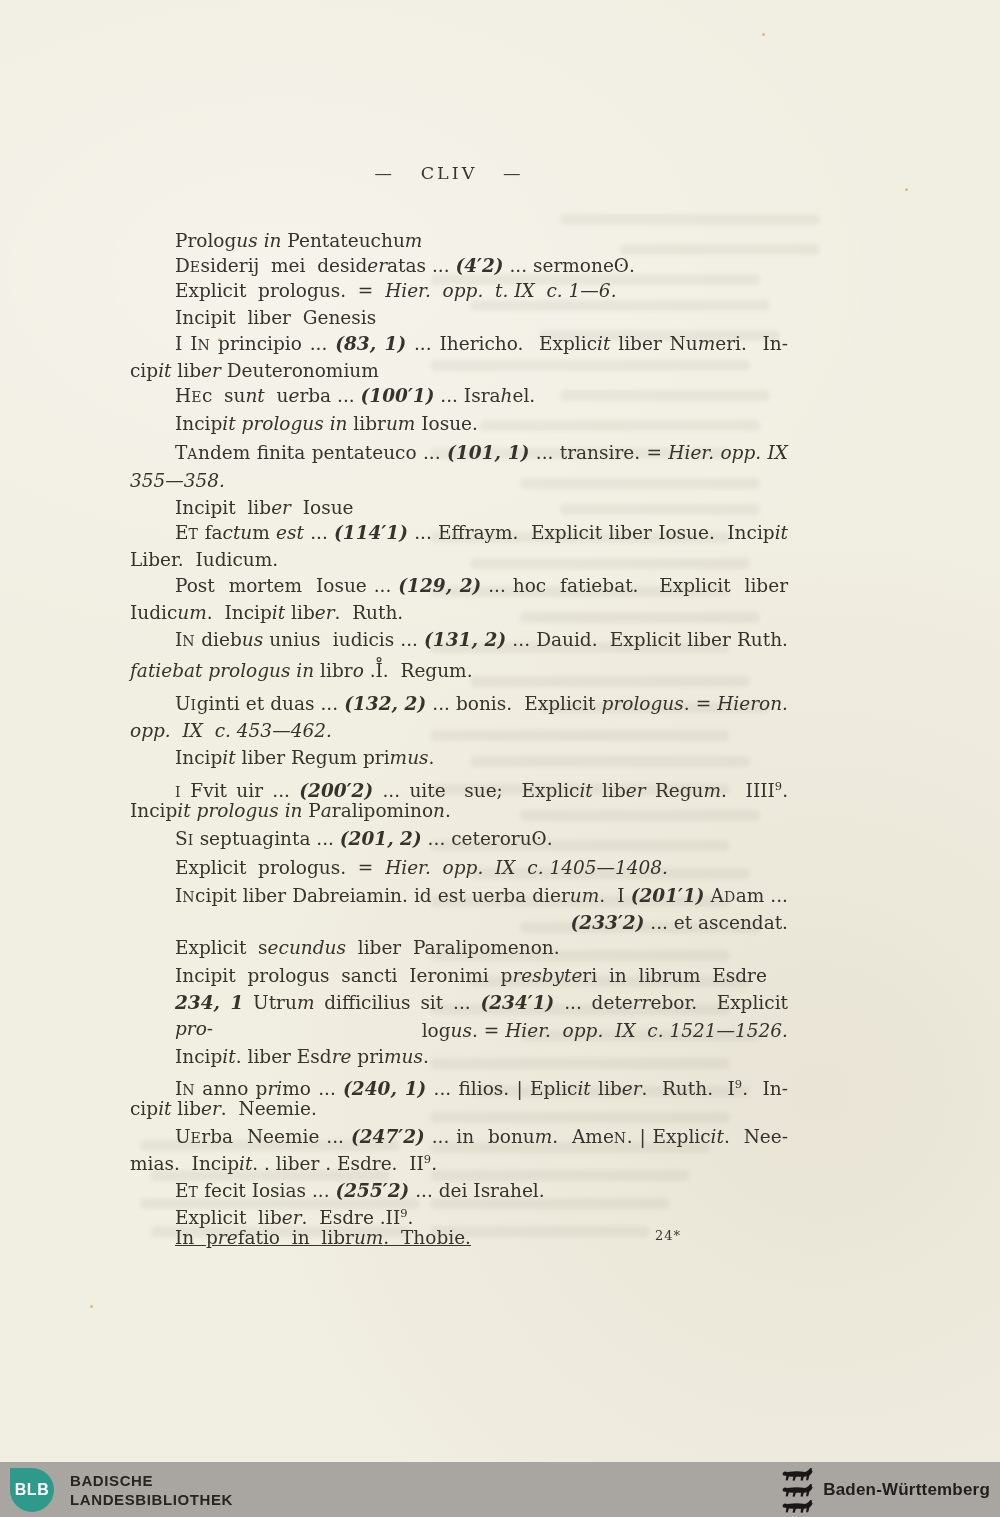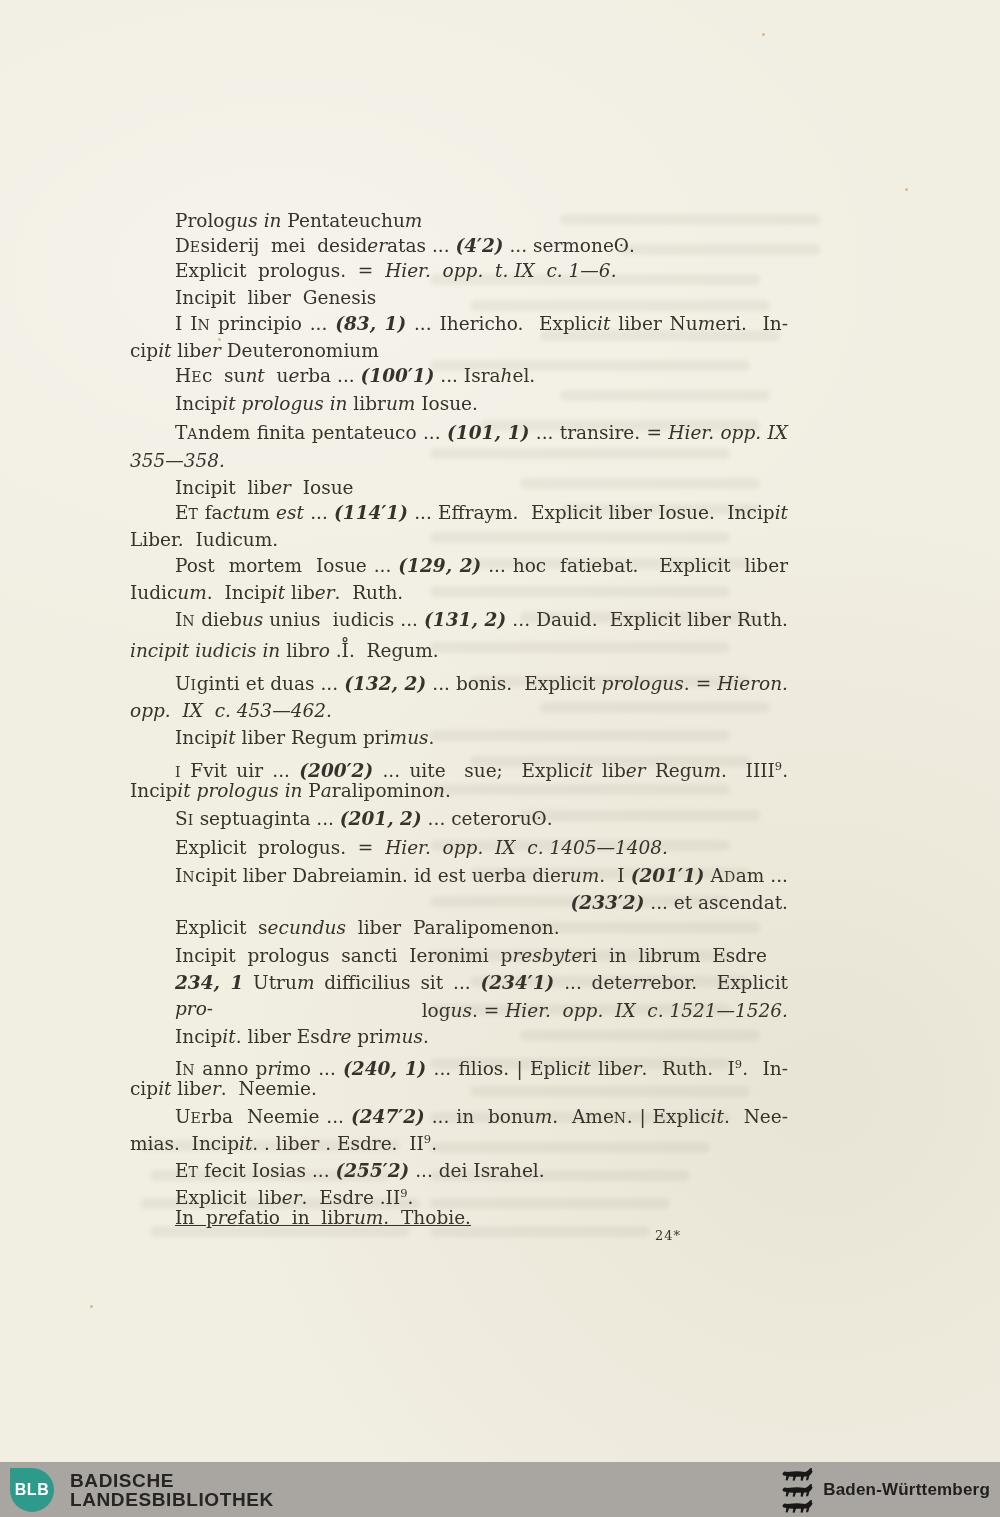--- a/index.html
+++ b/index.html
@@ -17,20 +17,21 @@
   }
   
   .bl{position:absolute;height:11px;border-radius:6px;background:#8f897a;opacity:.11;filter:blur(2px);}
   .speck{position:absolute;width:3px;height:3px;border-radius:50%;background:#c98d4e;opacity:.55;}
 
   
   .line{
     position:absolute;left:130px;width:658px;
     font-size:18.5px;color:#37332c;line-height:26px;
     white-space:pre-wrap;
+    margin-top:20px;
   }
   .line.ind{padding-left:45px;width:613px;}
   .line.just{text-align:justify;text-align-last:justify;}
   .it{font-style:italic;}
   .bd{font-weight:bold;font-style:italic;}
   .sc{font-size:.76em;letter-spacing:.5px;}
   .sp{font-size:.62em;vertical-align:super;}
 
   #chapter{
     position:absolute;top:163px;left:120px;width:658px;text-align:center;
@@ -54,21 +55,21 @@
     position:absolute;left:10px;top:6px;width:44px;height:44px;
     background:#2e9a8c;border-radius:0 22px 22px 22px;
     display:flex;align-items:center;justify-content:center;
     cursor:pointer;
   }
   #blb-logo span{
     color:#ffffff;font-weight:bold;font-size:16px;letter-spacing:.5px;
   }
   #libname{
     position:absolute;left:70px;top:9px;
-    color:#262522;font-weight:bold;font-size:19px;line-height:19px;letter-spacing:.6px;
+    color:#262522;font-weight:bold;font-size:15px;line-height:19px;letter-spacing:.6px;
   }
   #state{
     position:absolute;right:10px;top:0;height:55px;
     display:flex;align-items:center;gap:8px;cursor:pointer;
   }
   #lions{display:flex;flex-direction:column;gap:1px;padding-top:2px;}
   #lions svg{display:block;}
   #state-name{
     color:#1f1e1c;font-size:17px;font-weight:600;letter-spacing:.2px;
   }
@@ -114,39 +115,40 @@
       <div class="bl" style="left: 140px; top: 1140px; width: 260px;"></div>
       <div class="bl" style="left: 430px; top: 1142px; width: 280px;"></div>
       <div class="bl" style="left: 150px; top: 1170px; width: 240px;"></div>
       <div class="bl" style="left: 430px; top: 1170px; width: 260px;"></div>
       <div class="bl" style="left: 140px; top: 1198px; width: 280px;"></div>
       <div class="bl" style="left: 430px; top: 1198px; width: 240px;"></div>
       <div class="bl" style="left: 150px; top: 1226px; width: 260px;"></div>
       <div class="bl" style="left: 430px; top: 1226px; width: 220px;"></div>
     </div>
 
+  <div id="chapter">—   CLIV   —</div>
 
   <div id="textblock">
       <div class="line ind" style="top: 208px;"><span>Prolog</span><span class="it">us</span><span> </span><span class="it">in</span><span> Pentateuchu</span><span class="it">m</span></div>
       <div class="line ind" style="top: 233px;"><span>D</span><span class="sc">E</span><span>siderij  mei  desid</span><span class="it">er</span><span>atas ... </span><span class="bd">(4′2)</span><span> ... sermoneʘ.</span></div>
       <div class="line ind" style="top: 258px;"><span>Explicit  prologus.  =  </span><span class="it">Hier.  opp.  t. IX  c. 1—6.</span></div>
       <div class="line ind" style="top: 285px;"><span>Incipit  liber  Genesis</span></div>
       <div class="line ind just" style="top: 311px;"><span>I I</span><span class="sc">N</span><span> principio ... </span><span class="bd">(83, 1)</span><span> ... Ihericho.  Explic</span><span class="it">it</span><span> liber Nu</span><span class="it">m</span><span>eri.  In-</span></div>
       <div class="line" style="top: 338px;"><span>cip</span><span class="it">it</span><span> lib</span><span class="it">er</span><span> Deuteronomium</span></div>
       <div class="line ind" style="top: 363px;"><span>H</span><span class="sc">E</span><span>c  su</span><span class="it">nt</span><span>  u</span><span class="it">e</span><span>rba ... </span><span class="bd">(100′1)</span><span> ... Isra</span><span class="it">h</span><span>el.</span></div>
       <div class="line ind" style="top: 391px;"><span>Incip</span><span class="it">it</span><span> </span><span class="it">prologus</span><span> </span><span class="it">in</span><span> libr</span><span class="it">um</span><span> Iosue.</span></div>
       <div class="line ind just" style="top: 420px;"><span>T</span><span class="sc">A</span><span>ndem finita pentateuco ... </span><span class="bd">(101, 1)</span><span> ... transire. = </span><span class="it">Hier. opp. IX</span></div>
       <div class="line" style="top: 448px;"><span class="it">355—358.</span></div>
       <div class="line ind" style="top: 475px;"><span>Incipit  lib</span><span class="it">er</span><span>  Iosue</span></div>
       <div class="line ind just" style="top: 500px;"><span>E</span><span class="sc">T</span><span> fa</span><span class="it">ctu</span><span>m </span><span class="it">est</span><span> ... </span><span class="bd">(114′1)</span><span> ... Effraym.  Explicit liber Iosue.  Incip</span><span class="it">it</span></div>
       <div class="line" style="top: 527px;"><span>Liber.  Iudicum.</span></div>
       <div class="line ind just" style="top: 553px;"><span>Post  mortem  Iosue ... </span><span class="bd">(129, 2)</span><span> ... hoc  fatiebat.   Explicit  liber</span></div>
       <div class="line" style="top: 580px;"><span>Iudic</span><span class="it">um</span><span>.  Incip</span><span class="it">it</span><span> lib</span><span class="it">er</span><span>.  Ruth.</span></div>
       <div class="line ind just" style="top: 607px;"><span>I</span><span class="sc">N</span><span> dieb</span><span class="it">us</span><span> unius  iudicis ... </span><span class="bd">(131, 2)</span><span> ... Dauid.  Explicit liber Ruth.</span></div>
-      <div class="line" style="top: 638px;"><span class="it">incipit iudicis in</span><span> libr</span><span class="it">o</span><span> .I̊.  Regum.</span></div>
+      <div class="line" style="top: 638px;"><span class="it">fatiebat prologus in</span><span> libr</span><span class="it">o</span><span> .I̊.  Regum.</span></div>
       <div class="line ind just" style="top: 671px;"><span>U</span><span class="sc">I</span><span>ginti et duas ... </span><span class="bd">(132, 2)</span><span> ... bonis.  Explicit </span><span class="it">prologus</span><span>. = </span><span class="it">Hieron.</span></div>
       <div class="line" style="top: 698px;"><span class="it">opp.  IX  c. 453—462.</span></div>
       <div class="line ind" style="top: 725px;"><span>Incip</span><span class="it">it</span><span> liber Regum pri</span><span class="it">mus</span><span>.</span></div>
       <div class="line ind just" style="top: 753px;"><span class="sc">I</span><span> Fvit uir ... </span><span class="bd">(200′2)</span><span> ... uite  sue;  Explic</span><span class="it">it</span><span> lib</span><span class="it">er</span><span> Regu</span><span class="it">m</span><span>.  IIII</span><span class="sp">9</span><span>.</span></div>
       <div class="line" style="top: 778px;"><span>Incip</span><span class="it">it</span><span> </span><span class="it">prologus</span><span> </span><span class="it">in</span><span> P</span><span class="it">a</span><span>ralipomino</span><span class="it">n</span><span>.</span></div>
       <div class="line ind" style="top: 806px;"><span>S</span><span class="sc">I</span><span> septuaginta ... </span><span class="bd">(201, 2)</span><span> ... ceteroruʘ.</span></div>
       <div class="line ind" style="top: 835px;"><span>Explicit  prologus.  =  </span><span class="it">Hier.  opp.  IX  c. 1405—1408.</span></div>
       <div class="line ind just" style="top: 863px;"><span>I</span><span class="sc">N</span><span>cipit liber Dabreiamin. id est uerba dier</span><span class="it">um</span><span>.  I </span><span class="bd">(201′1)</span><span> A</span><span class="sc">D</span><span>am ...</span></div>
       <div class="line" style="top: 890px; text-align: right;"><span class="bd">(233′2)</span><span> ... et ascendat.</span></div>
       <div class="line ind" style="top: 915px;"><span>Explicit  s</span><span class="it">ecundus</span><span>  liber  Paralipomenon.</span></div>

